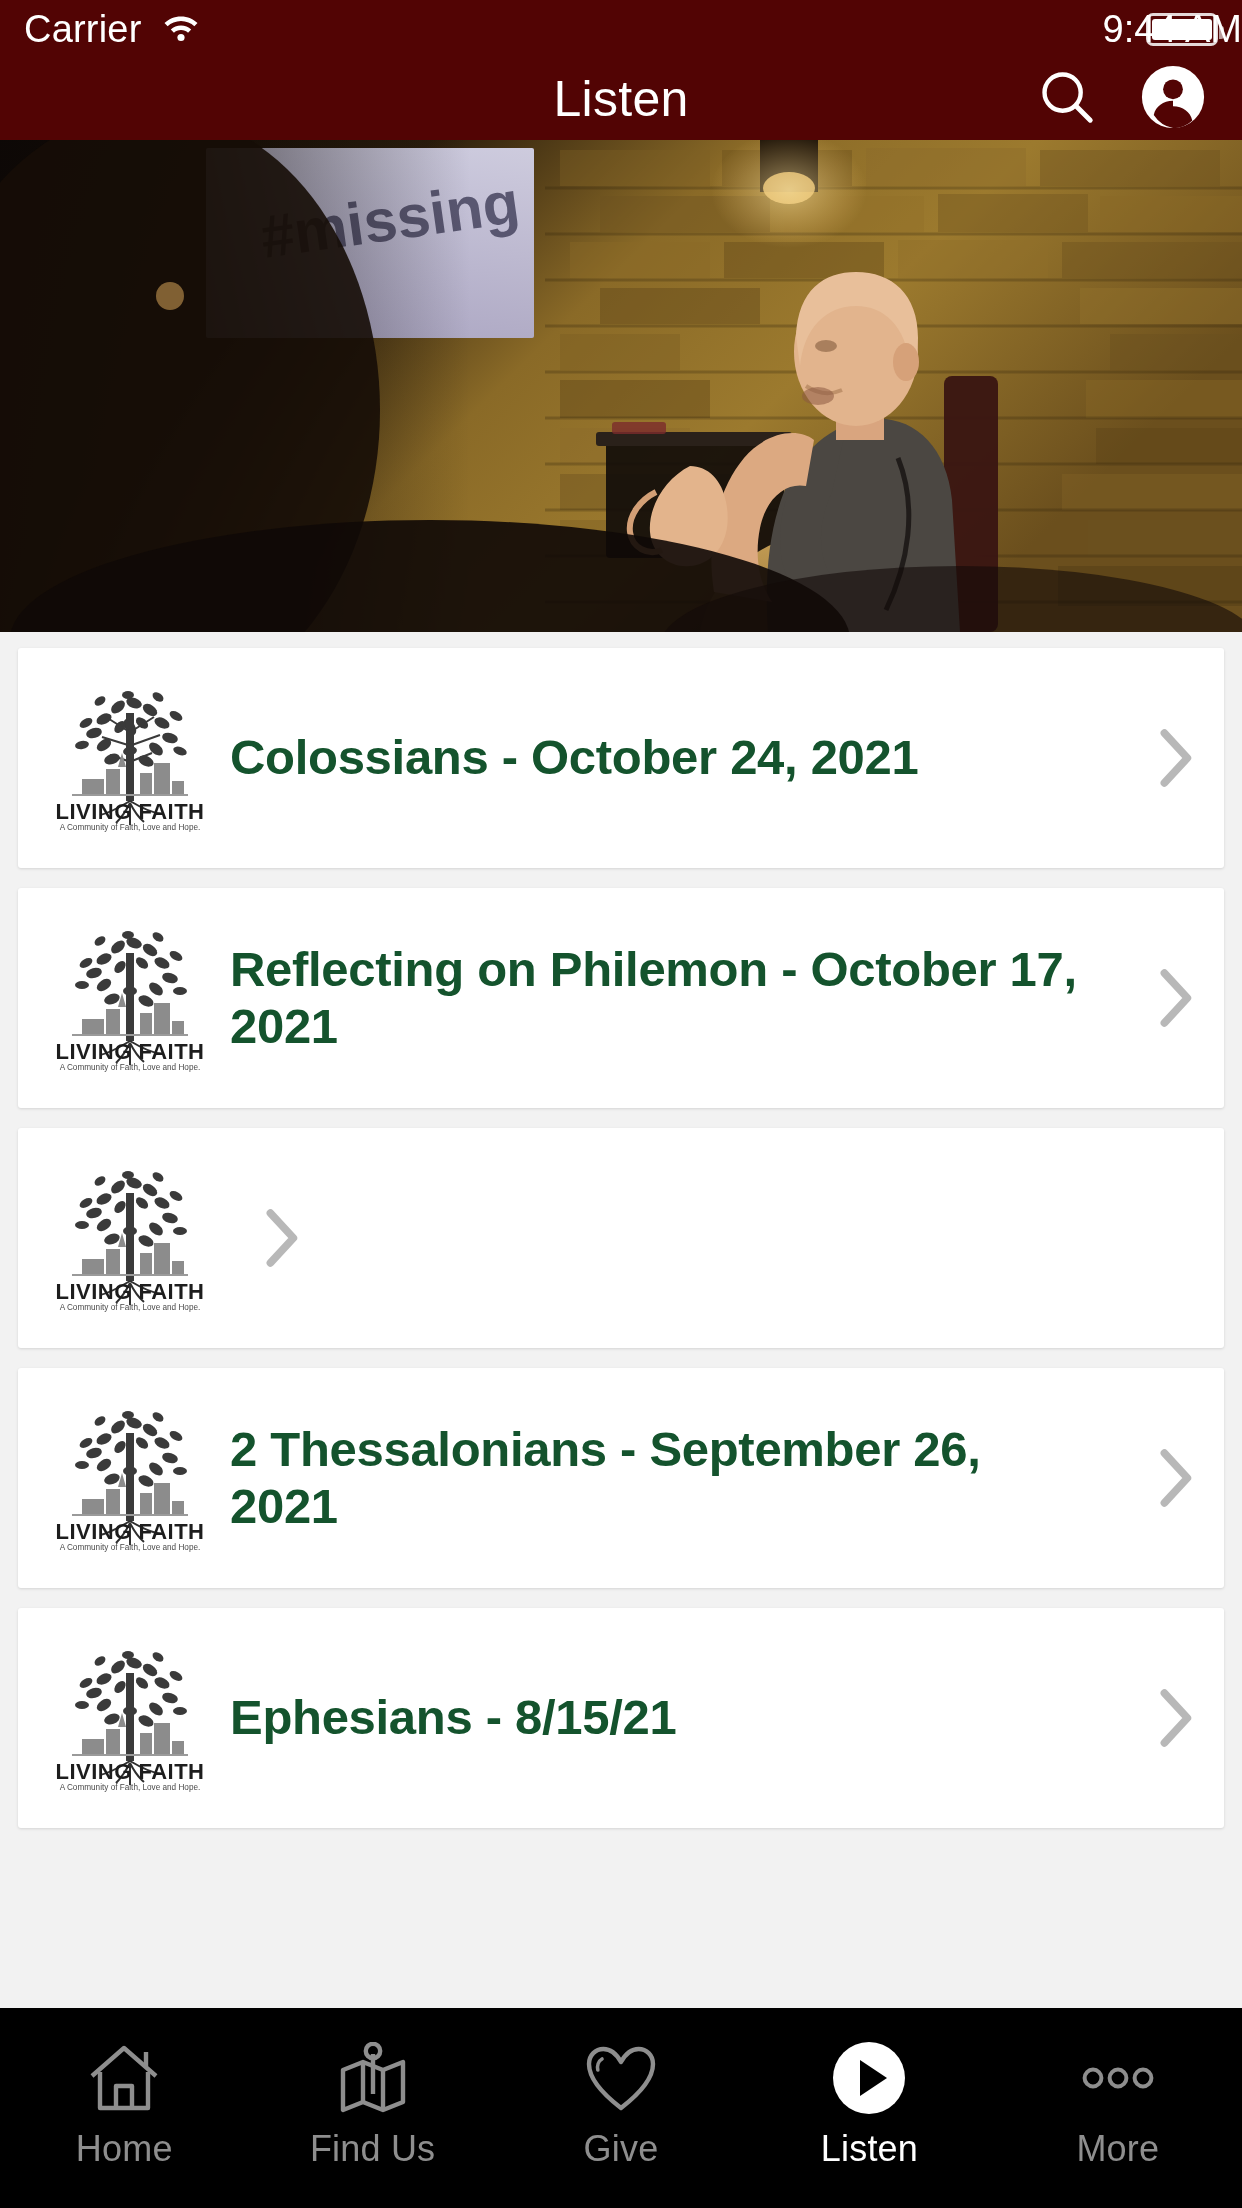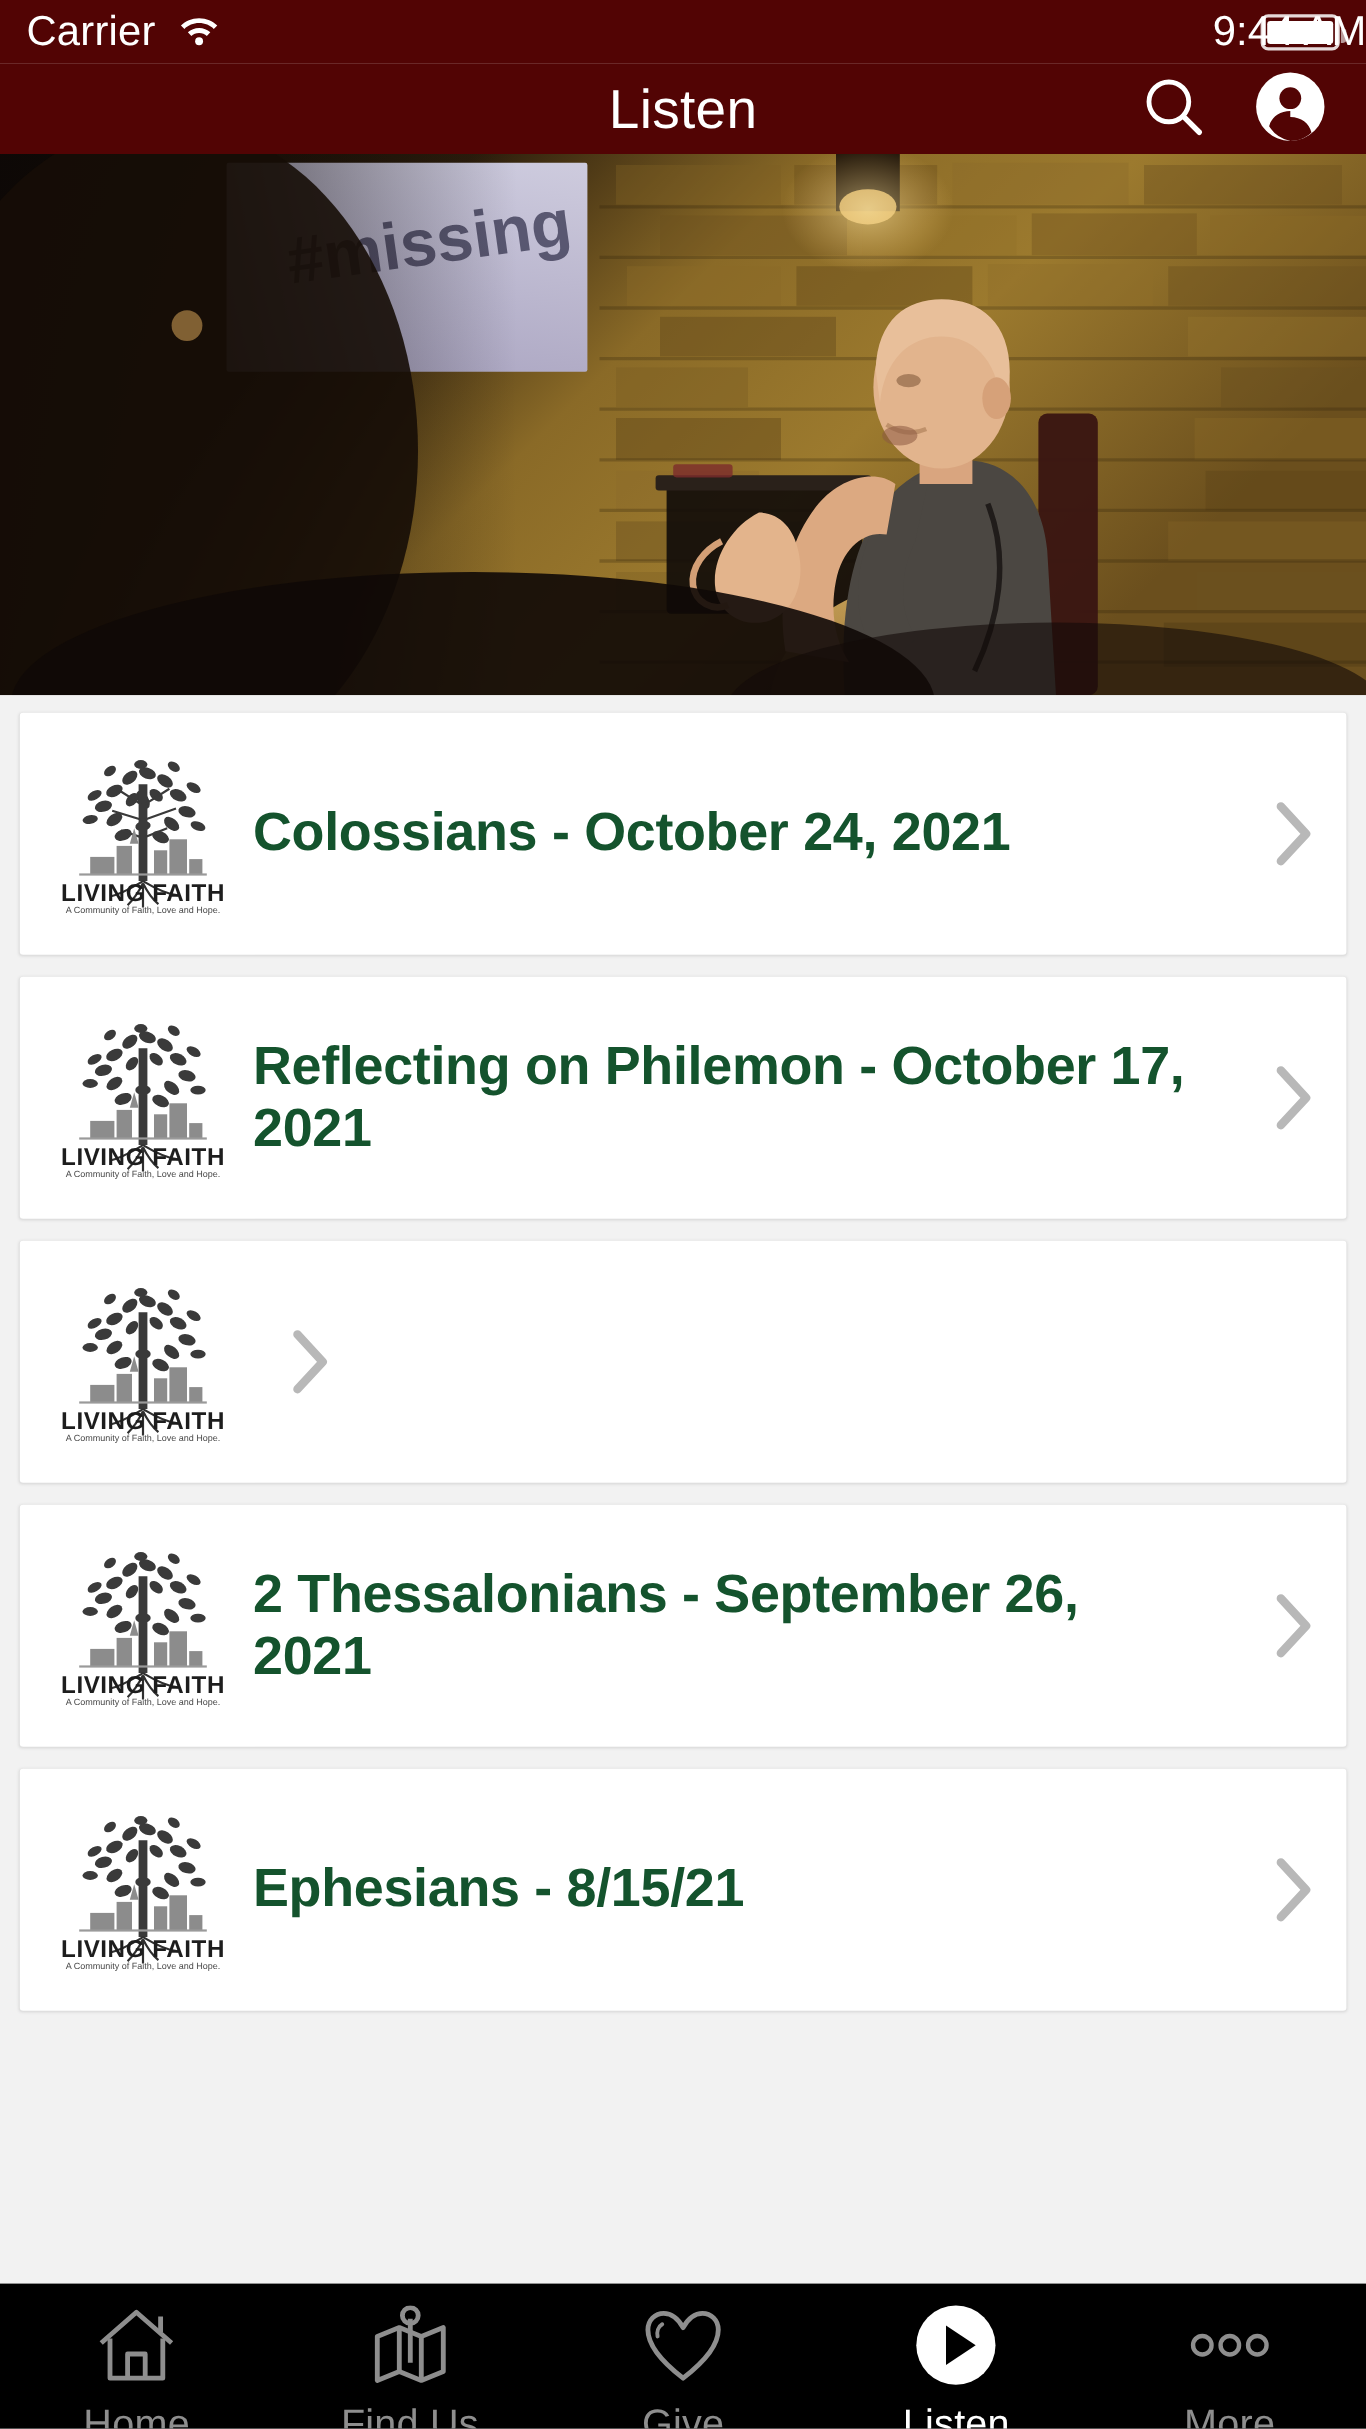--- a/index.html
+++ b/index.html
@@ -70,22 +70,22 @@
   .card-title {
     flex:1 1 auto;
     font-size:49px; font-weight:bold; color:#14532d;
     line-height:1.17; letter-spacing:-.3px;
     padding-right:30px;
   }
   .card-chevron { flex:0 0 100px; display:flex; align-items:center; justify-content:center; }
 
   
   .tabbar {
-    position:absolute; bottom:0; left:0; width:1242px; height:132px;
-    background:#000; display:flex; align-items:flex-start; padding-top:18px;
+    position:absolute; bottom:0; left:0; width:1242px; height:200px;
+    background:#000; display:flex; align-items:flex-start; padding-top:32px;
   }
   .tab { flex:1; display:flex; flex-direction:column; align-items:center; gap:12px; }
   .tab-icon { height:76px; display:flex; align-items:center; justify-content:center; }
   .tab-label { font-size:36px; color:#8e8e8e; letter-spacing:.2px; }
   .tab.active .tab-label { color:#fff; }
 </style>
 </head>
 <body>
 
 <div class="phone">

